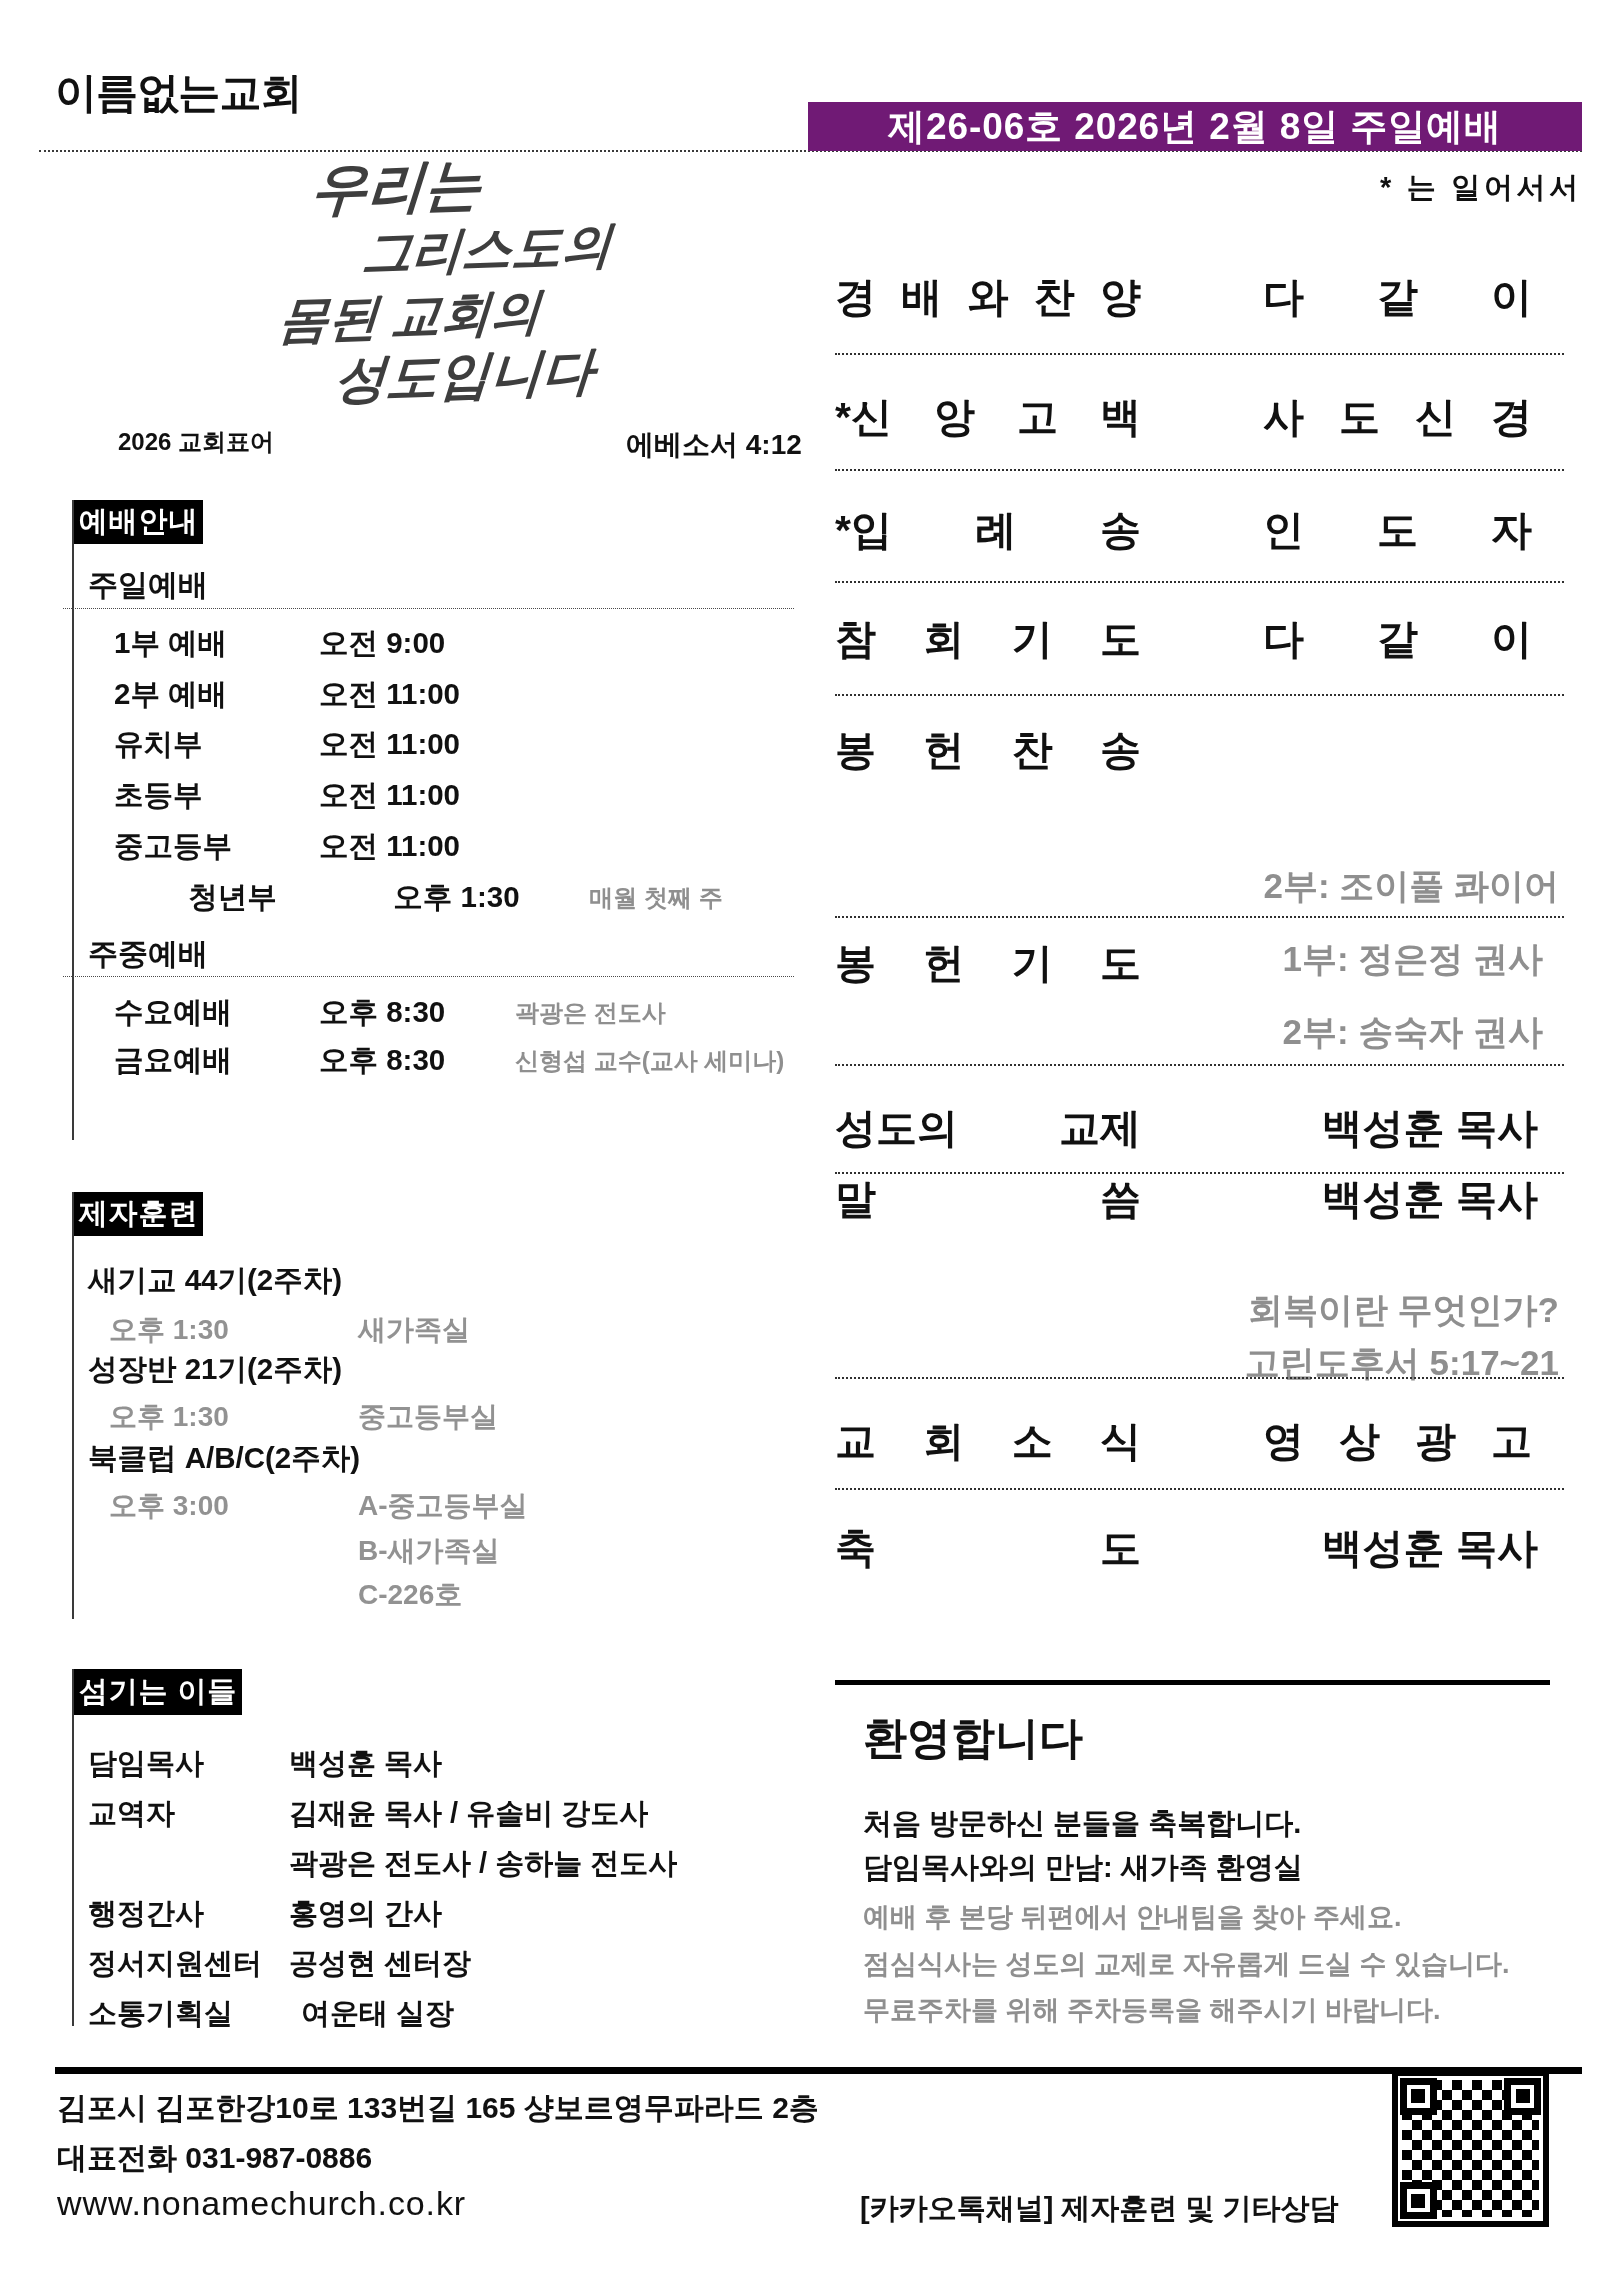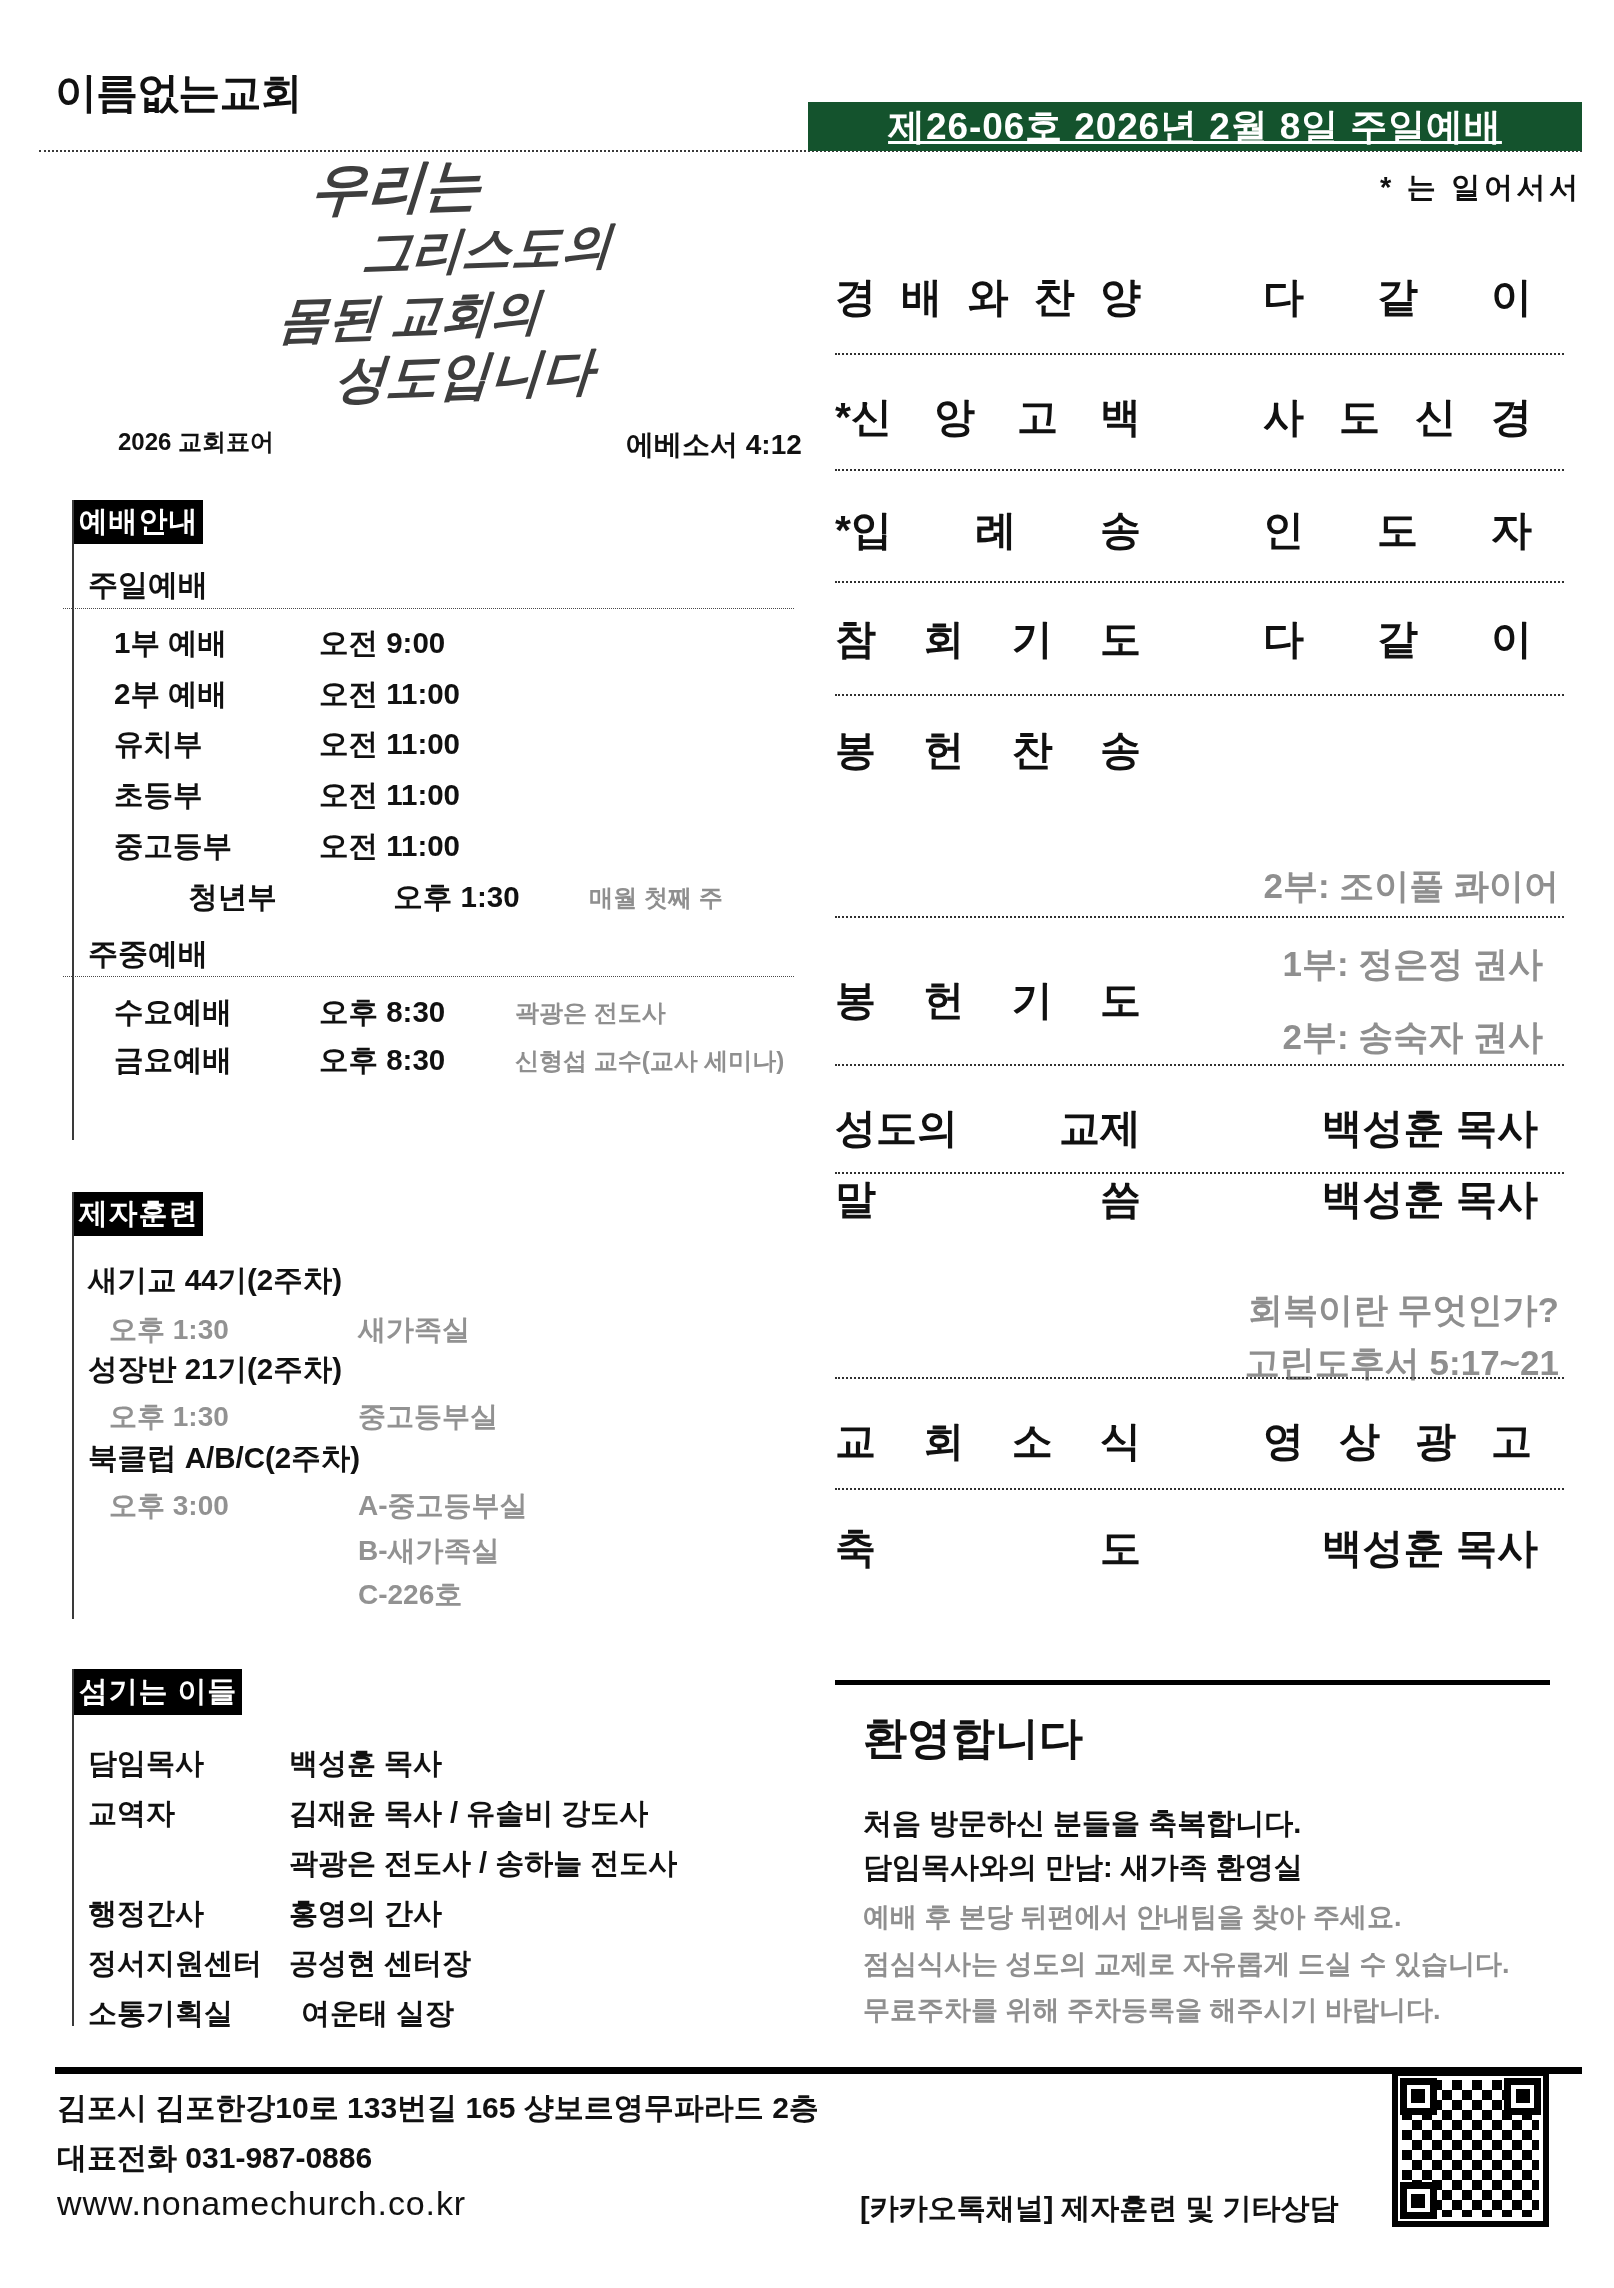--- a/index.html
+++ b/index.html
@@ -5,22 +5,22 @@
   html,body{margin:0;padding:0;background:#e8e8e8;}
   .page{
     position:relative;width:1614px;height:2289px;background:#ffffff;
     font-family:"Liberation Sans",sans-serif;color:#111;overflow:hidden;
     margin:0 auto;
   }
   .abs{position:absolute;}
   
   .church-name{left:55px;top:65px;font-size:42px;font-weight:bold;letter-spacing:-0.9px;}
   .top-dotted{left:39px;top:150px;width:1543px;border-top:2.8px dotted #3a3a3a;}
-  .banner{left:808px;top:102px;width:774px;height:49px;background:#14532d;color:#fff;
-    display:flex;align-items:center;justify-content:center;font-size:37px;font-weight:bold;letter-spacing:0.9px;text-decoration:underline;}
+  .banner{left:808px;top:102px;width:774px;height:49px;background:#701a75;color:#fff;
+    display:flex;align-items:center;justify-content:center;font-size:37px;font-weight:bold;letter-spacing:0.9px;}
   .standing-note{right:32px;top:168px;font-size:29px;font-weight:bold;letter-spacing:3.7px;}
   
   .callig{left:198px;top:157px;transform:rotate(-2deg) skewX(-6deg);color:#3e3e3e;
     font-family:"Liberation Serif",serif;font-weight:bold;font-style:italic;line-height:1.05;}
   .cl1{font-size:57px;margin-left:106px;}
   .cl2{font-size:50px;margin-left:162px;margin-top:9.2px;}
   .cl3{font-size:50px;margin-left:83px;margin-top:11px;}
   .cl4{font-size:52px;margin-left:143px;margin-top:9.2px;}
   .cap-left{left:118px;top:426px;font-size:24px;font-weight:bold;}
   .cap-right{left:626px;top:426px;font-size:28px;font-weight:bold;}
@@ -40,21 +40,21 @@
   .srow{left:88px;width:701px;display:flex;font-size:29px;font-weight:bold;white-space:nowrap;}
   .srole{width:201px;}
   
   .oi{left:835px;width:734px;display:flex;justify-content:space-between;}
   .ol{font-size:41px;font-weight:bold;width:306px;text-align:justify;text-align-last:justify;}
   .ov{font-size:41px;font-weight:bold;}
   .jv{width:269px;margin-right:37px;text-align:justify;text-align-last:justify;}
   .pv{margin-right:31px;white-space:nowrap;}
   .rdotted{left:835px;width:729px;border-top:2.8px dotted #2f2f2f;}
   .osub{right:55px;color:#8f8f8f;font-size:35px;font-weight:bold;white-space:nowrap;}
-  .oi6{left:835px;top:936px;width:734px;height:129px;display:flex;justify-content:space-between;align-items:center;}
+  .oi6{left:835px;top:936px;width:734px;height:129px;display:flex;justify-content:space-between;}
   .ovcol{display:flex;flex-direction:column;gap:26px;text-align:right;padding-right:26px;
     color:#8f8f8f;font-size:35px;font-weight:bold;white-space:nowrap;}
   
   .wline{left:835px;top:1680px;width:715px;height:4.6px;background:#000;}
   .welcome-title{left:863px;top:1709px;font-size:44px;font-weight:bold;}
   .wbold{left:863px;font-size:29px;font-weight:bold;white-space:nowrap;}
   .wgray{left:863px;font-size:27px;color:#8f8f8f;font-weight:bold;white-space:nowrap;}
   
   .fline{left:55px;top:2067px;width:1527px;height:6.5px;background:#000;}
   .faddr{left:57px;top:2088px;font-size:30px;font-weight:bold;white-space:nowrap;}

